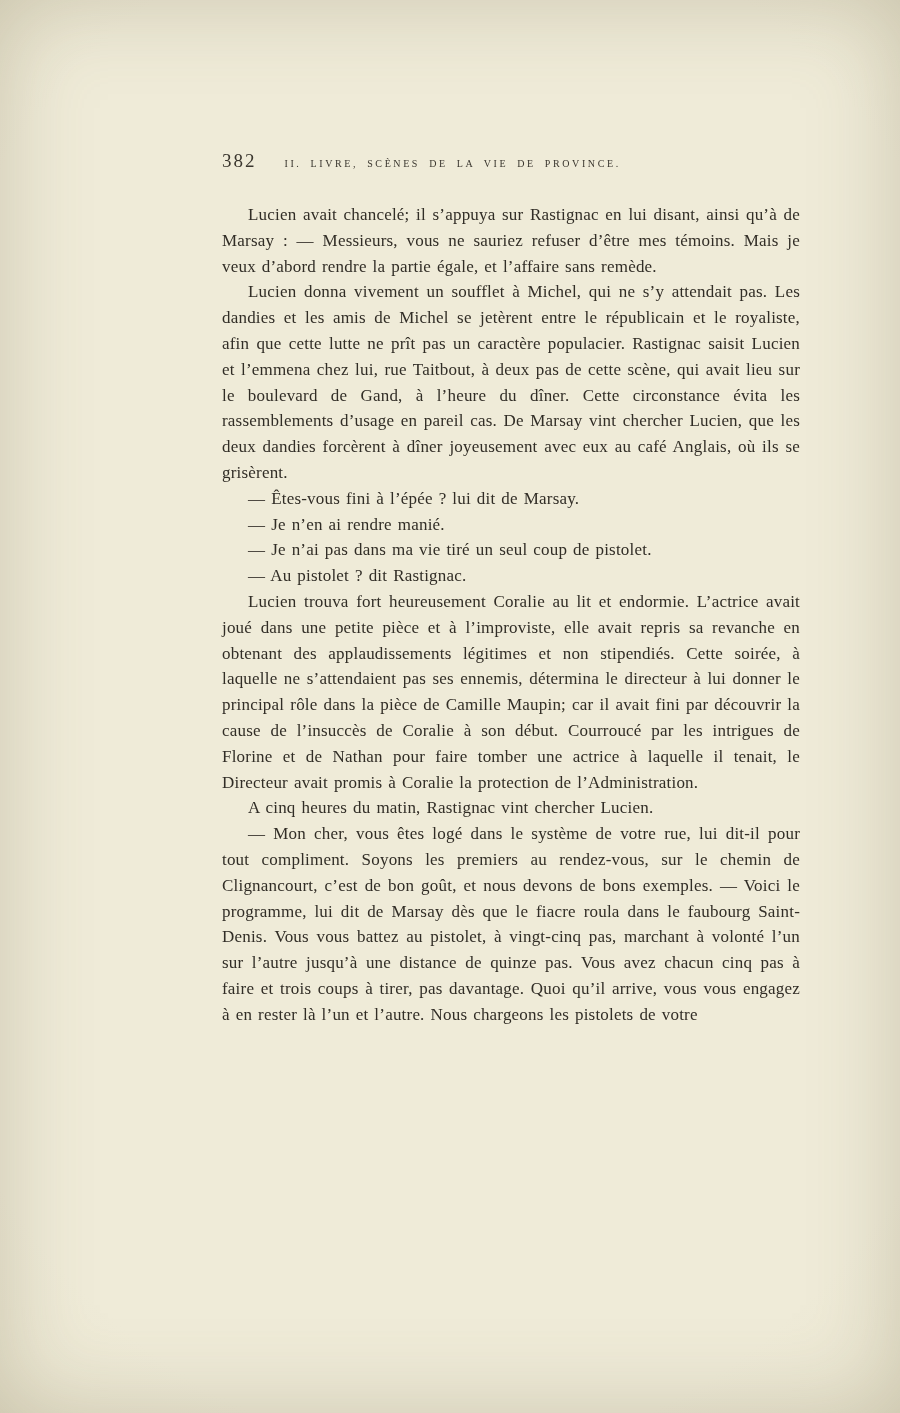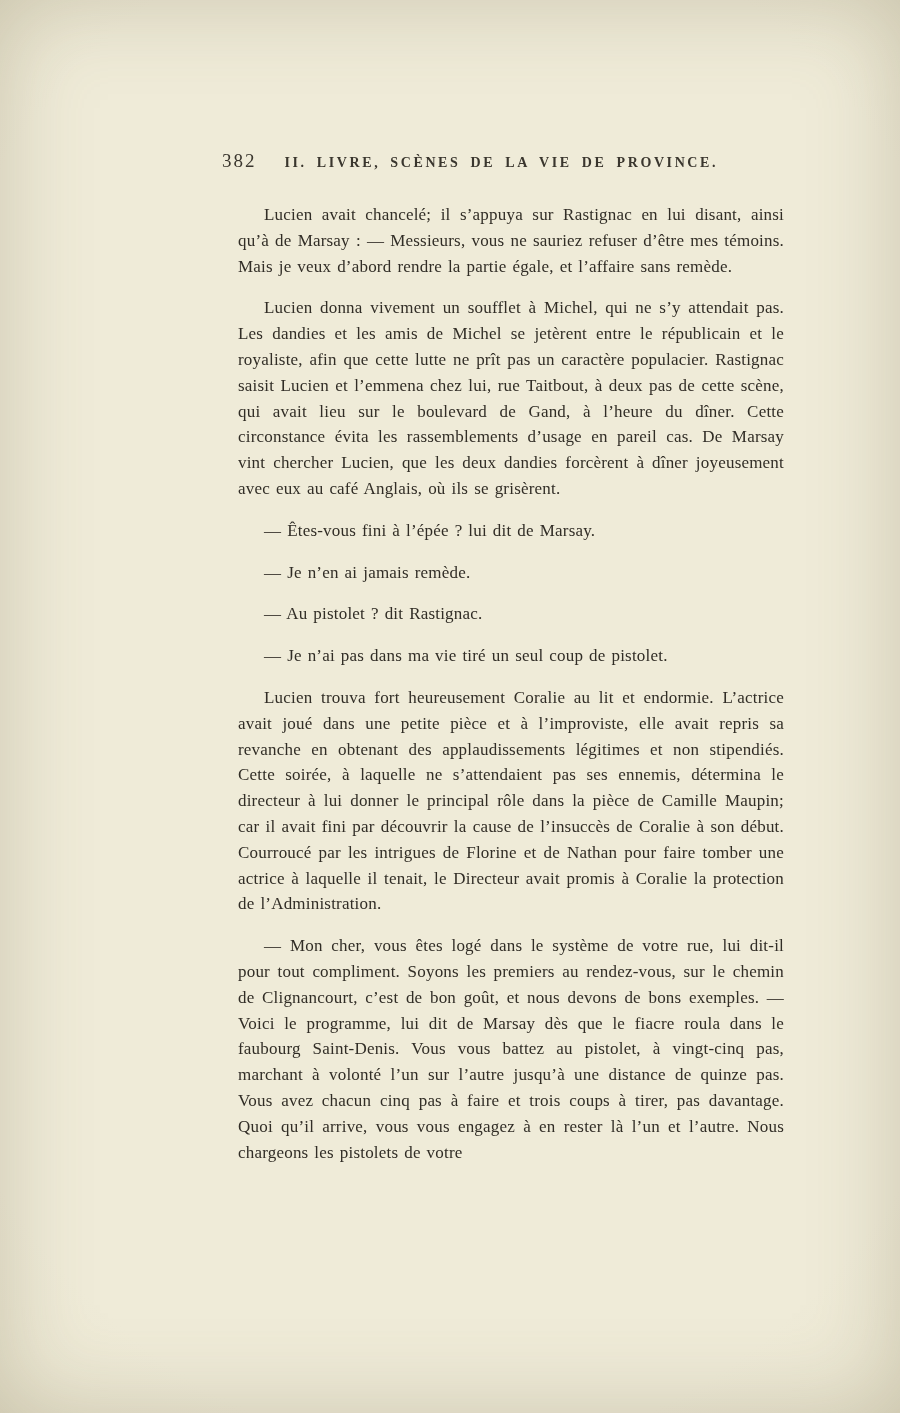--- a/index.html
+++ b/index.html
@@ -35,28 +35,28 @@
     margin-bottom: 30px;
     white-space: nowrap;
   }
   .page-number {
     font-size: 19px;
     letter-spacing: 2px;
     color: #3a362e;
     margin-right: 28px;
   }
   .running-header {
-    font-size: 14px;
-    font-weight: bold;
+    font-size: 10px;
+    font-weight: normal;
     letter-spacing: 2.6px;
     word-spacing: 4px;
     color: #3a362e;
   }
   .page-body p {
-    margin: 16px;
+    margin: 0;
     font-size: 17px;
     line-height: 25.8px;
     text-align: justify;
     text-indent: 26px;
     letter-spacing: 0.2px;
     word-spacing: 1.5px;
     color: #312d26;
   }
 </style>
 </head>
@@ -65,20 +65,21 @@
 <div class="scan-page">
   <div class="text-block">
     <div class="page-header">
       <span class="page-number">382</span>
       <span class="running-header">II. LIVRE, SCÈNES DE LA VIE DE PROVINCE.</span>
     </div>
     <div class="page-body" id="page-body">
         <p>Lucien avait chancelé; il s’appuya sur Rastignac en lui disant, ainsi qu’à de Marsay : — Messieurs, vous ne sauriez refuser d’être mes témoins. Mais je veux d’abord rendre la partie égale, et l’affaire sans remède.</p>
         <p>Lucien donna vivement un soufflet à Michel, qui ne s’y attendait pas. Les dandies et les amis de Michel se jetèrent entre le républicain et le royaliste, afin que cette lutte ne prît pas un caractère populacier. Rastignac saisit Lucien et l’emmena chez lui, rue Taitbout, à deux pas de cette scène, qui avait lieu sur le boulevard de Gand, à l’heure du dîner. Cette circonstance évita les rassemblements d’usage en pareil cas. De Marsay vint chercher Lucien, que les deux dandies forcèrent à dîner joyeusement avec eux au café Anglais, où ils se grisèrent.</p>
         <p>— Êtes-vous fini à l’épée ? lui dit de Marsay.</p>
-        <p>— Je n’en ai jamais remède.</p>
+        <p>— Je n’en ai rendre manié.</p>
+        <p>— Je n’ai pas dans ma vie tiré un seul coup de pistolet.</p>
         <p>— Au pistolet ? dit Rastignac.</p>
-        <p>— Je n’ai pas dans ma vie tiré un seul coup de pistolet.</p>
         <p>Lucien trouva fort heureusement Coralie au lit et endormie. L’actrice avait joué dans une petite pièce et à l’improviste, elle avait repris sa revanche en obtenant des applaudissements légitimes et non stipendiés. Cette soirée, à laquelle ne s’attendaient pas ses ennemis, détermina le directeur à lui donner le principal rôle dans la pièce de Camille Maupin; car il avait fini par découvrir la cause de l’insuccès de Coralie à son début. Courroucé par les intrigues de Florine et de Nathan pour faire tomber une actrice à laquelle il tenait, le Directeur avait promis à Coralie la protection de l’Administration.</p>
+        <p>A cinq heures du matin, Rastignac vint chercher Lucien.</p>
         <p>— Mon cher, vous êtes logé dans le système de votre rue, lui dit-il pour tout compliment. Soyons les premiers au rendez-vous, sur le chemin de Clignancourt, c’est de bon goût, et nous devons de bons exemples. — Voici le programme, lui dit de Marsay dès que le fiacre roula dans le faubourg Saint-Denis. Vous vous battez au pistolet, à vingt-cinq pas, marchant à volonté l’un sur l’autre jusqu’à une distance de quinze pas. Vous avez chacun cinq pas à faire et trois coups à tirer, pas davantage. Quoi qu’il arrive, vous vous engagez à en rester là l’un et l’autre. Nous chargeons les pistolets de votre</p>
       </div>
   </div>
 </div>
 
 </body></html>

